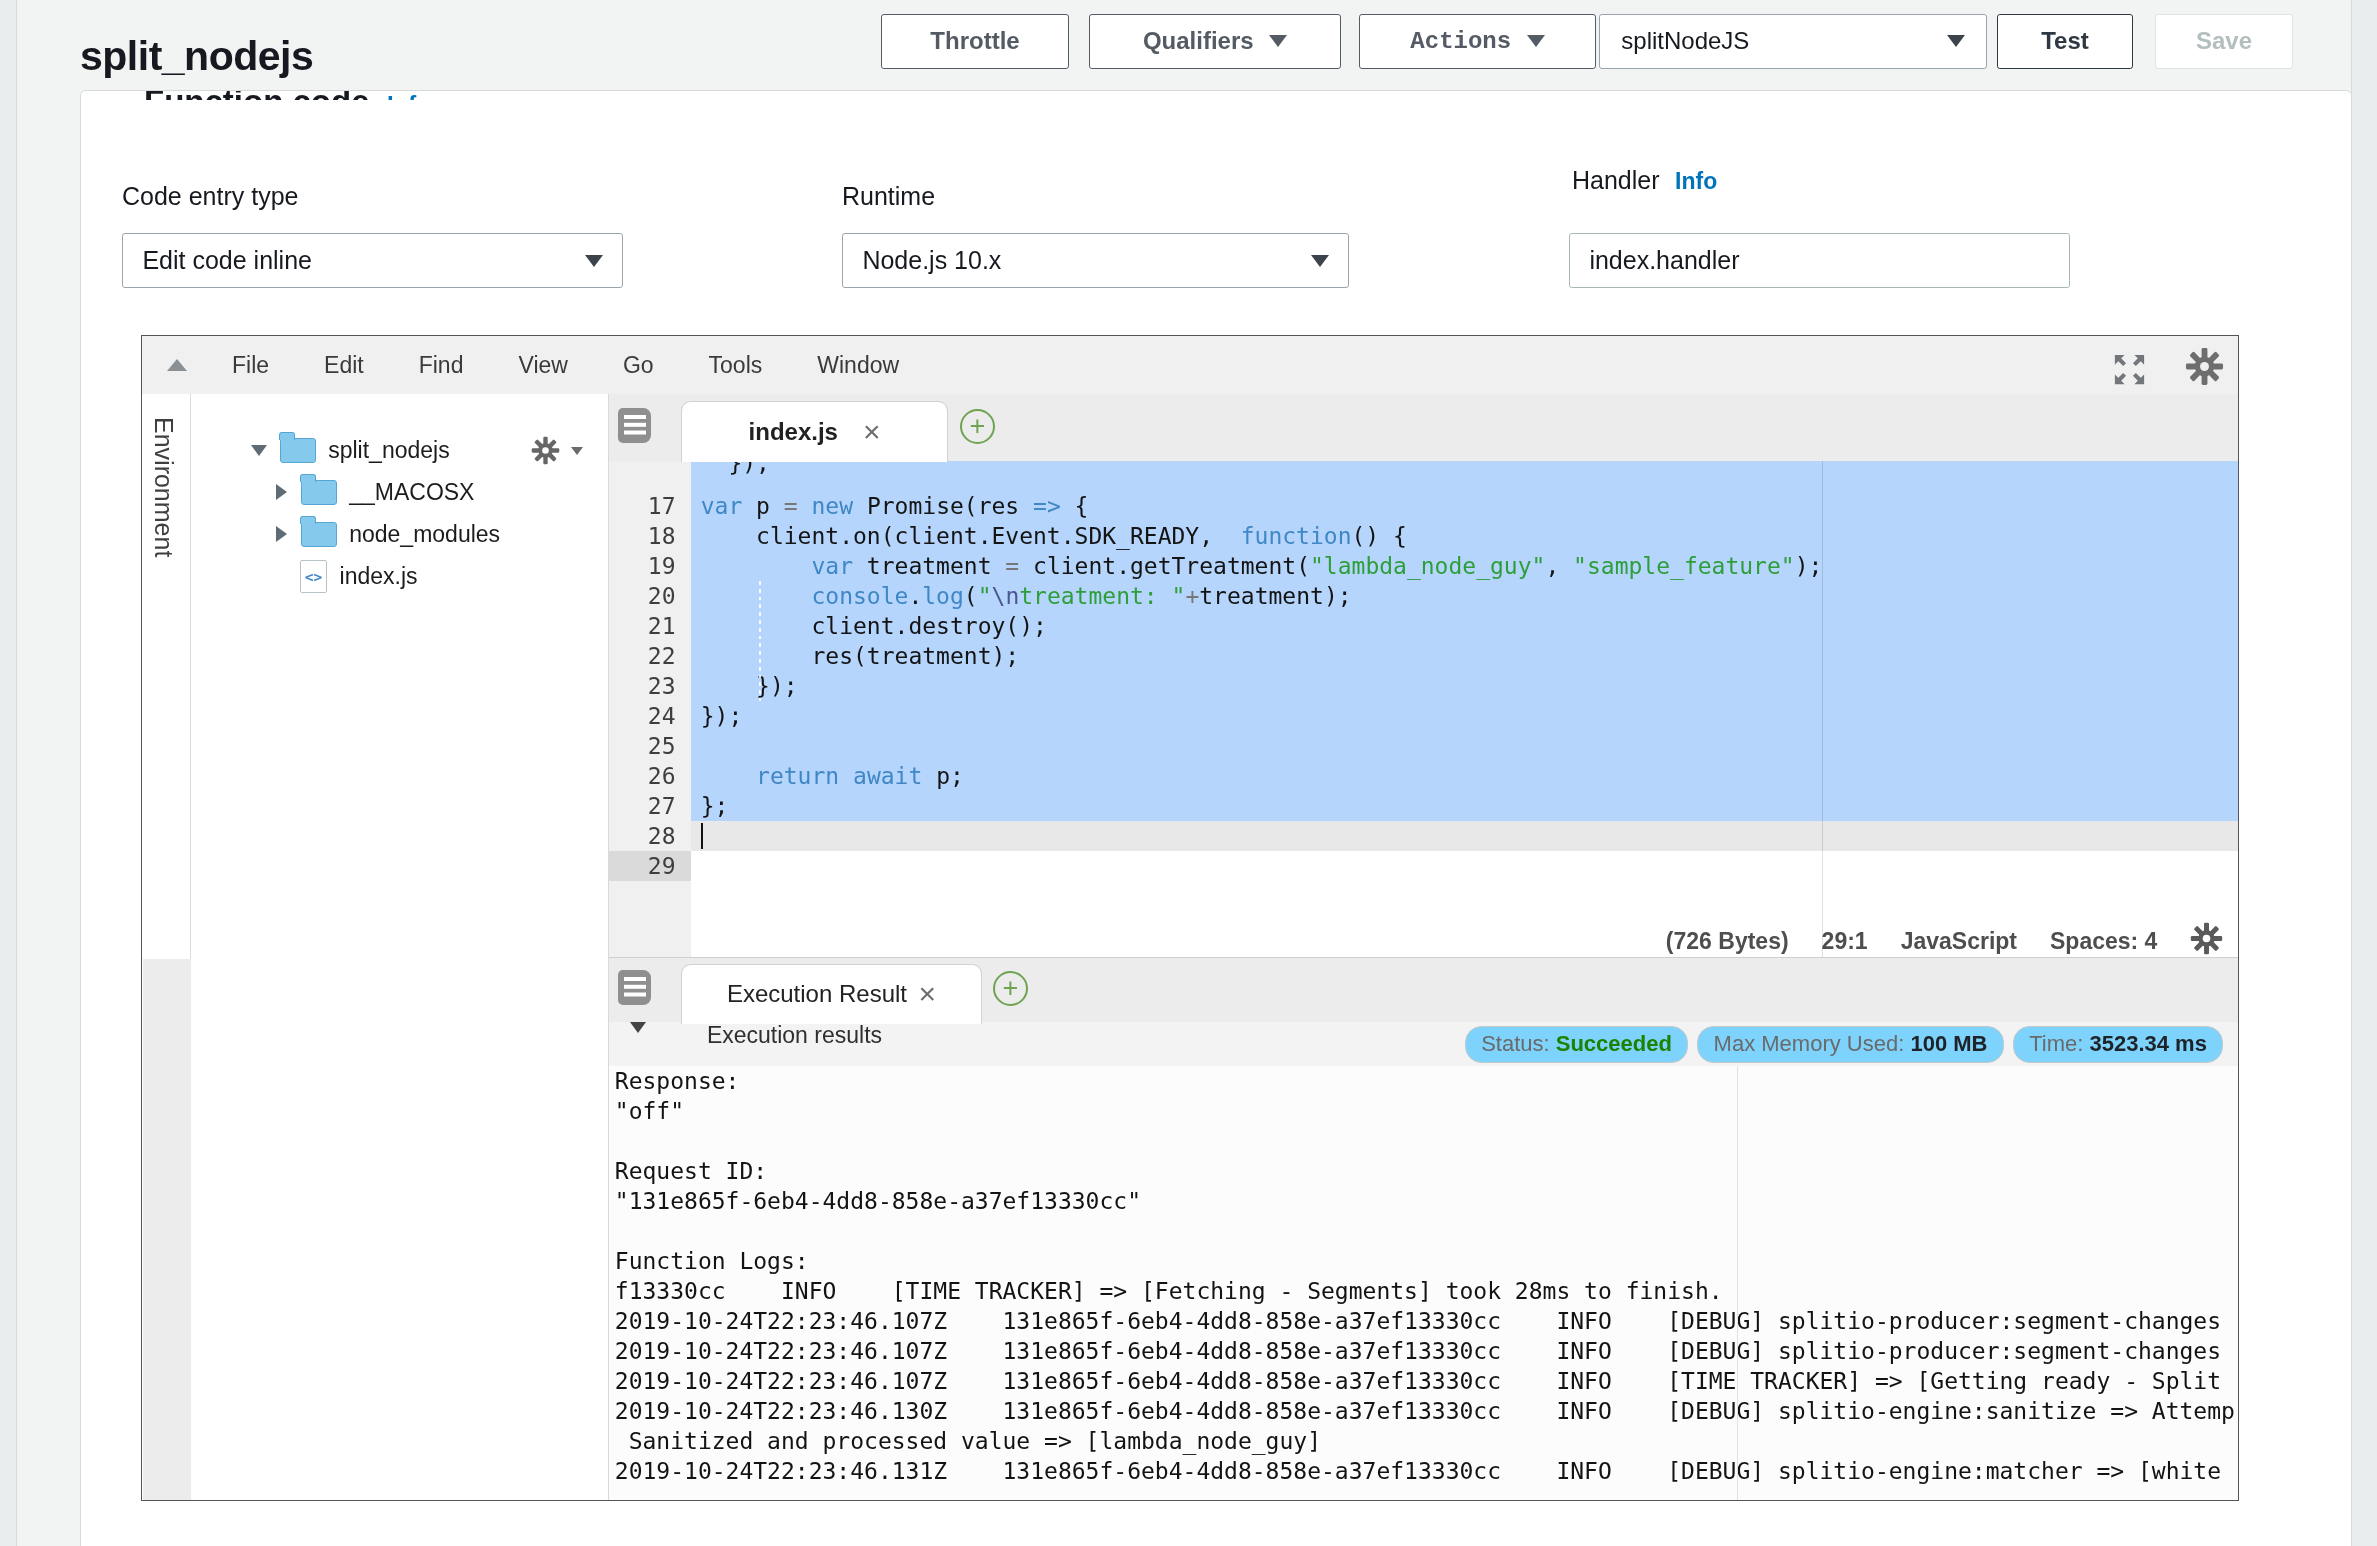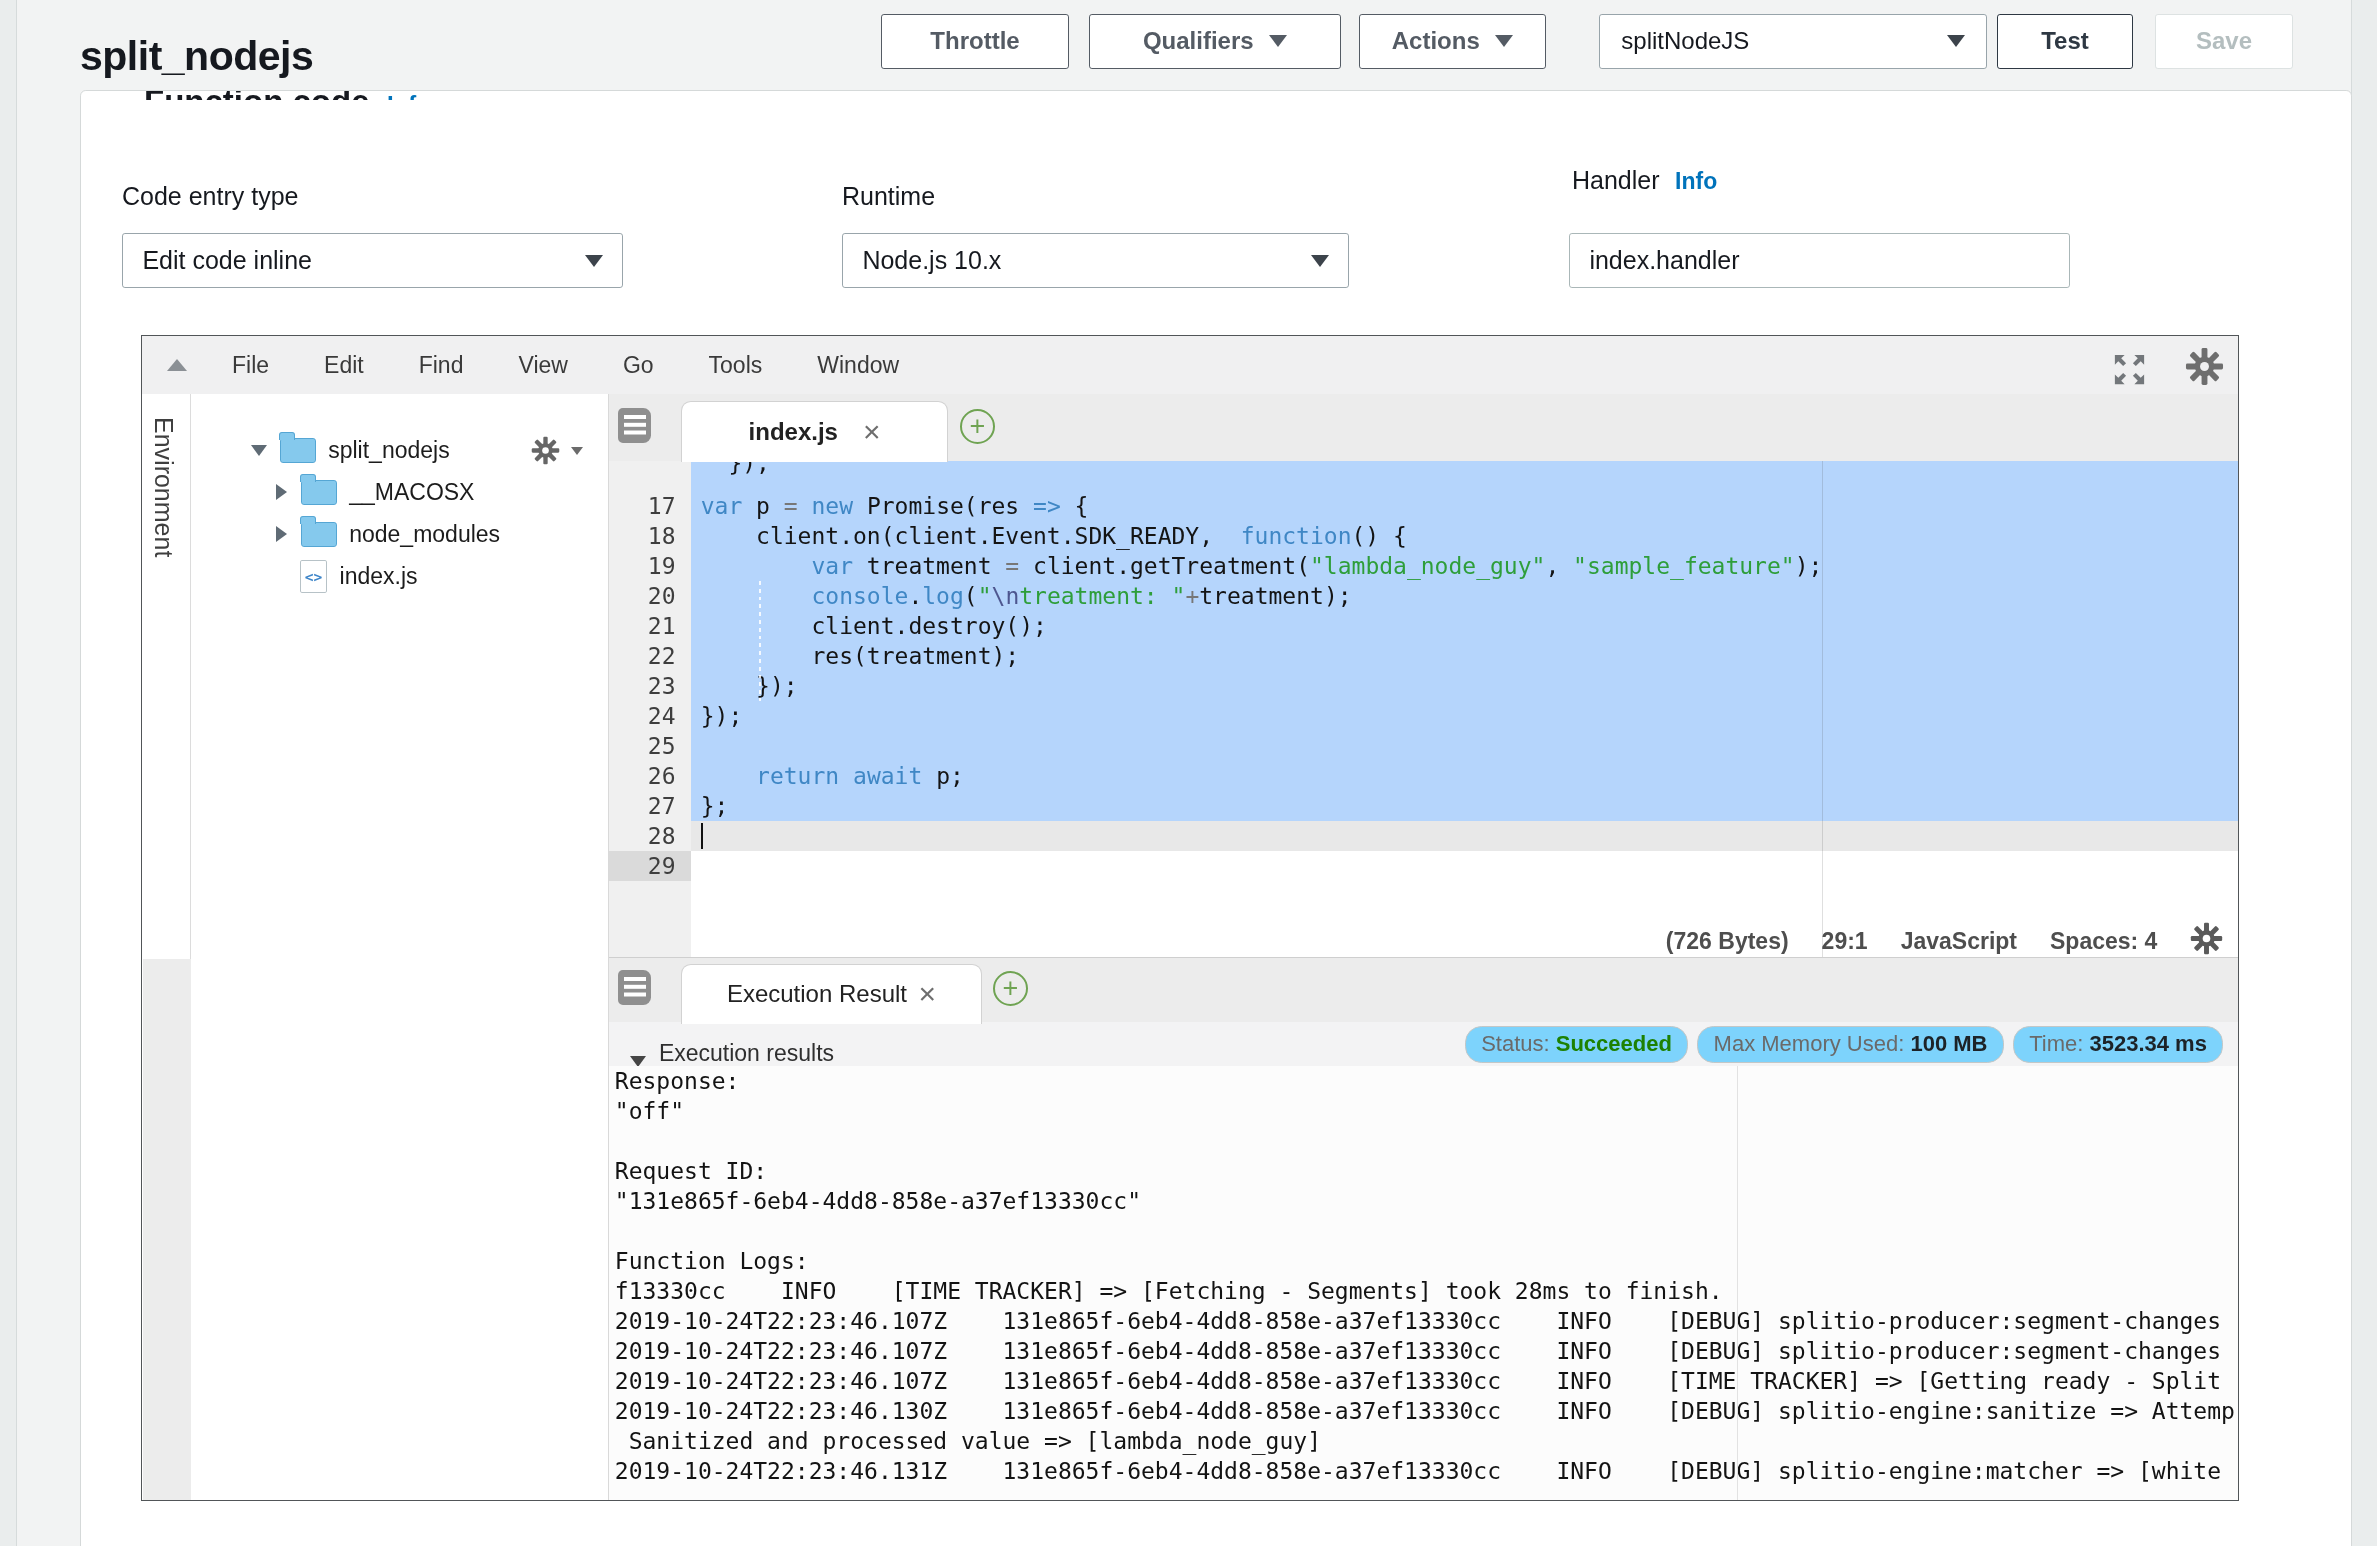--- a/index.html
+++ b/index.html
@@ -113,21 +113,21 @@
   .indent-guide{position:absolute;left:150px;top:187px;width:1.9px;height:120px;z-index:3;
                 background:repeating-linear-gradient(180deg,#fff 0 3.9px,transparent 3.9px 7.8px);opacity:.85;}
 
   
   .statusbar{position:absolute;right:14.6px;top:512px;height:49px;display:flex;align-items:flex-end;gap:33px;
              font-size:23px;font-weight:700;color:#4e4e4e;}
   .statusbar .sb-gear{cursor:pointer;display:flex;}
 
   
   .results-header{position:absolute;left:0;top:628px;right:0;height:45px;background:#f3f3f4;
-                  border-bottom:1px solid #ddd;display:flex;align-items:flex-end;}
+                  border-bottom:1px solid #ddd;display:flex;align-items:flex-start;gap:48px;}
   .rh-caret{margin-left:21.3px;width:0;height:0;border-left:8.7px solid transparent;border-right:8.7px solid transparent;
             border-top:11.6px solid #454545;cursor:pointer;}
   .rh-label{margin-left:12.6px;font-size:23px;color:#2f2f2f;}
   .pills{position:absolute;right:14.6px;top:3.9px;display:flex;gap:8.7px;}
   .pill{height:37px;box-sizing:border-box;background:#7dd3fc;border:1px solid #c3c7c7;border-radius:16.5px;
         display:flex;align-items:center;padding:0 15.5px;font-size:22px;color:#6a6a6a;white-space:pre;}
   .pill-value.green{color:#1d8102;font-weight:700;}
   .pill-value.dark{color:#1d2328;font-weight:700;}
   .log{position:absolute;left:0;top:672px;right:0;bottom:0;background:#fcfcfc;overflow:hidden;}
   .log-line{height:30px;font:23px/30px "DejaVu Sans Mono",monospace;white-space:pre;padding-left:5.8px;color:#131313;}
@@ -140,21 +140,21 @@
 
 <h1 class="page-title">split_nodejs</h1>
 
 <button class="tb-btn" style="left:881px;top:13.6px;width:188px;">
   <span>Throttle</span>
 </button>
 <button class="tb-btn" style="left:1089px;top:13.6px;width:252px;">
   <span>Qualifiers</span>
   <span class="caret-down"></span>
 </button>
-<button class="tb-btn" style="left:1359px;top:13.6px;width:187px;">
+<button class="tb-btn" style="left:1359px;top:13.6px;width:237px;font-family:Liberation Mono, monospace;">
   <span>Actions</span>
   <span class="caret-down"></span>
 </button>
 <div class="tb-select" style="left:1599px;top:13.6px;width:388px;">
   <span>splitNodeJS</span>
   <span class="caret-down" style="border-top-color:#3c434b;"></span>
 </div>
 <button class="tb-btn test" style="left:1997px;top:13.6px;width:136px;">
   <span>Test</span>
 </button>

